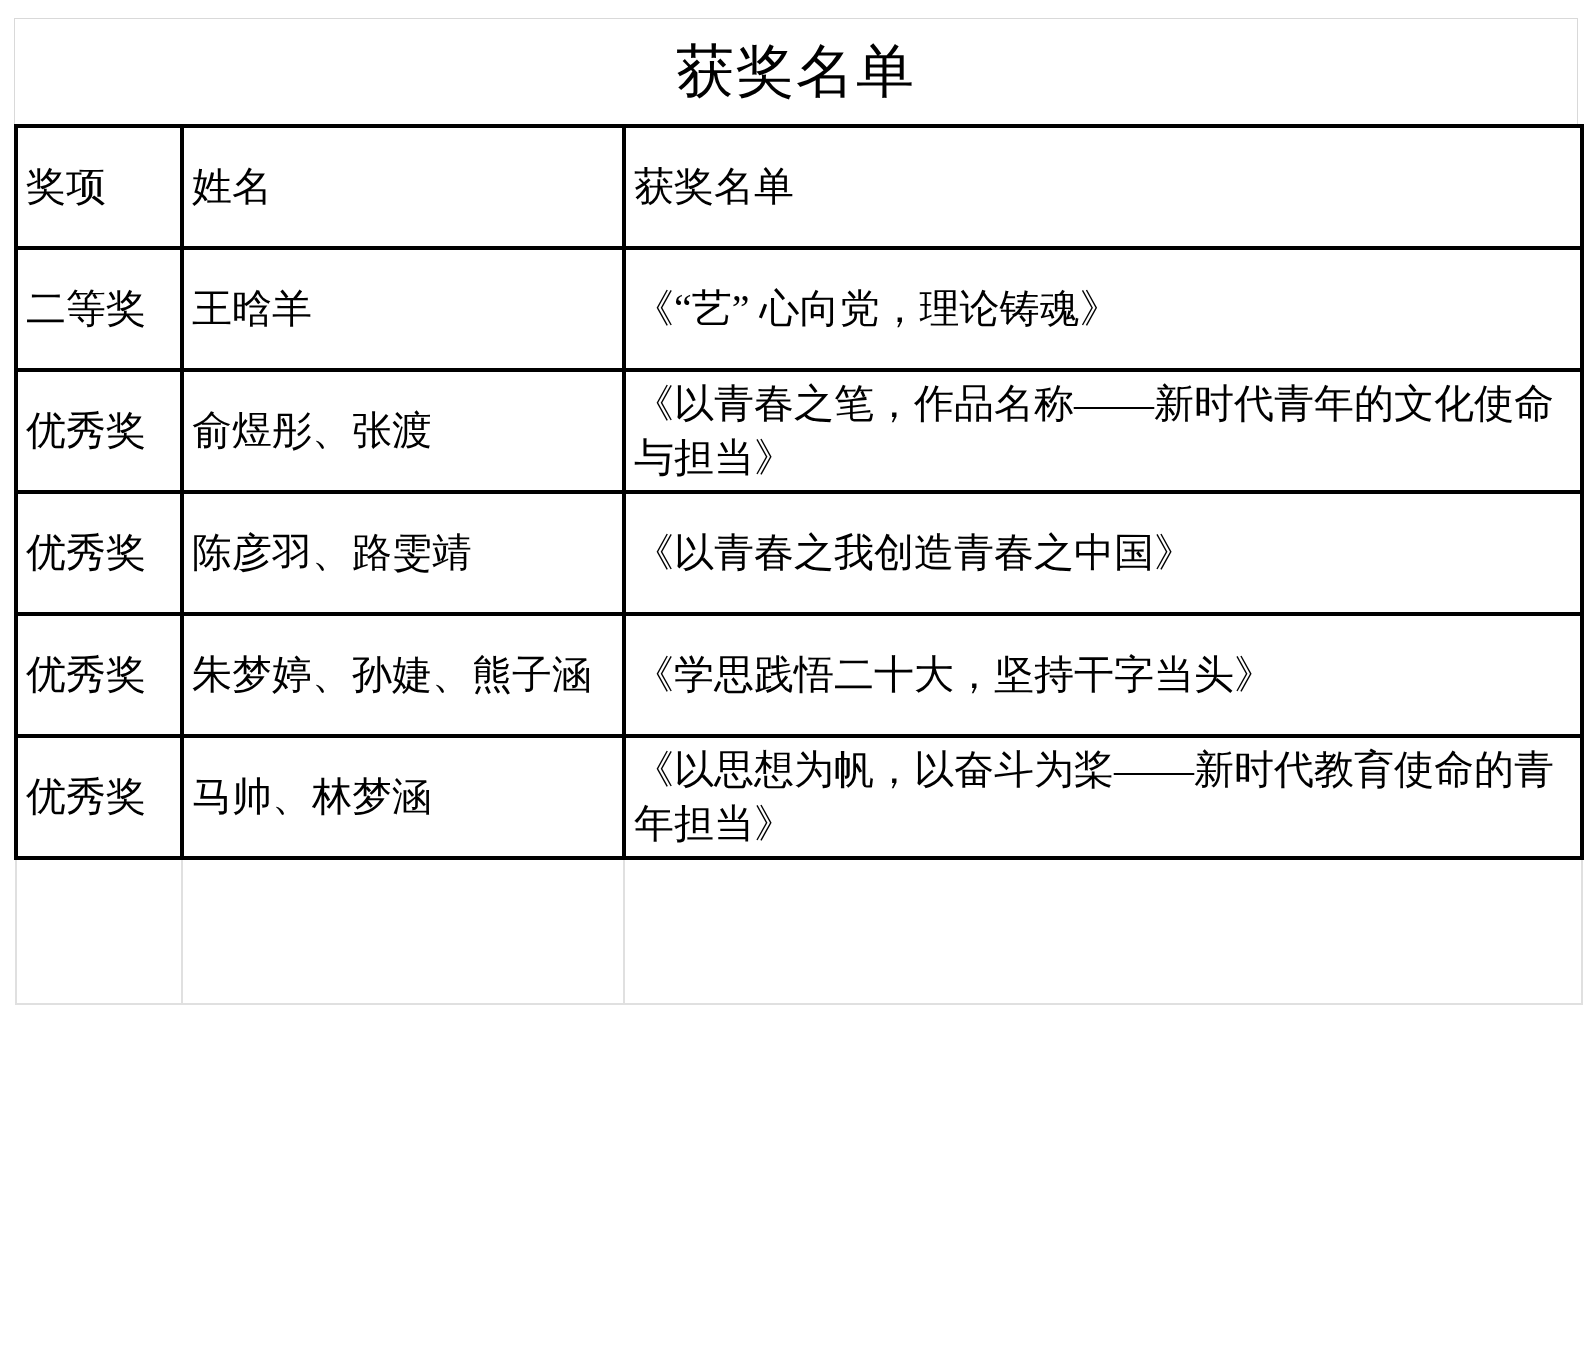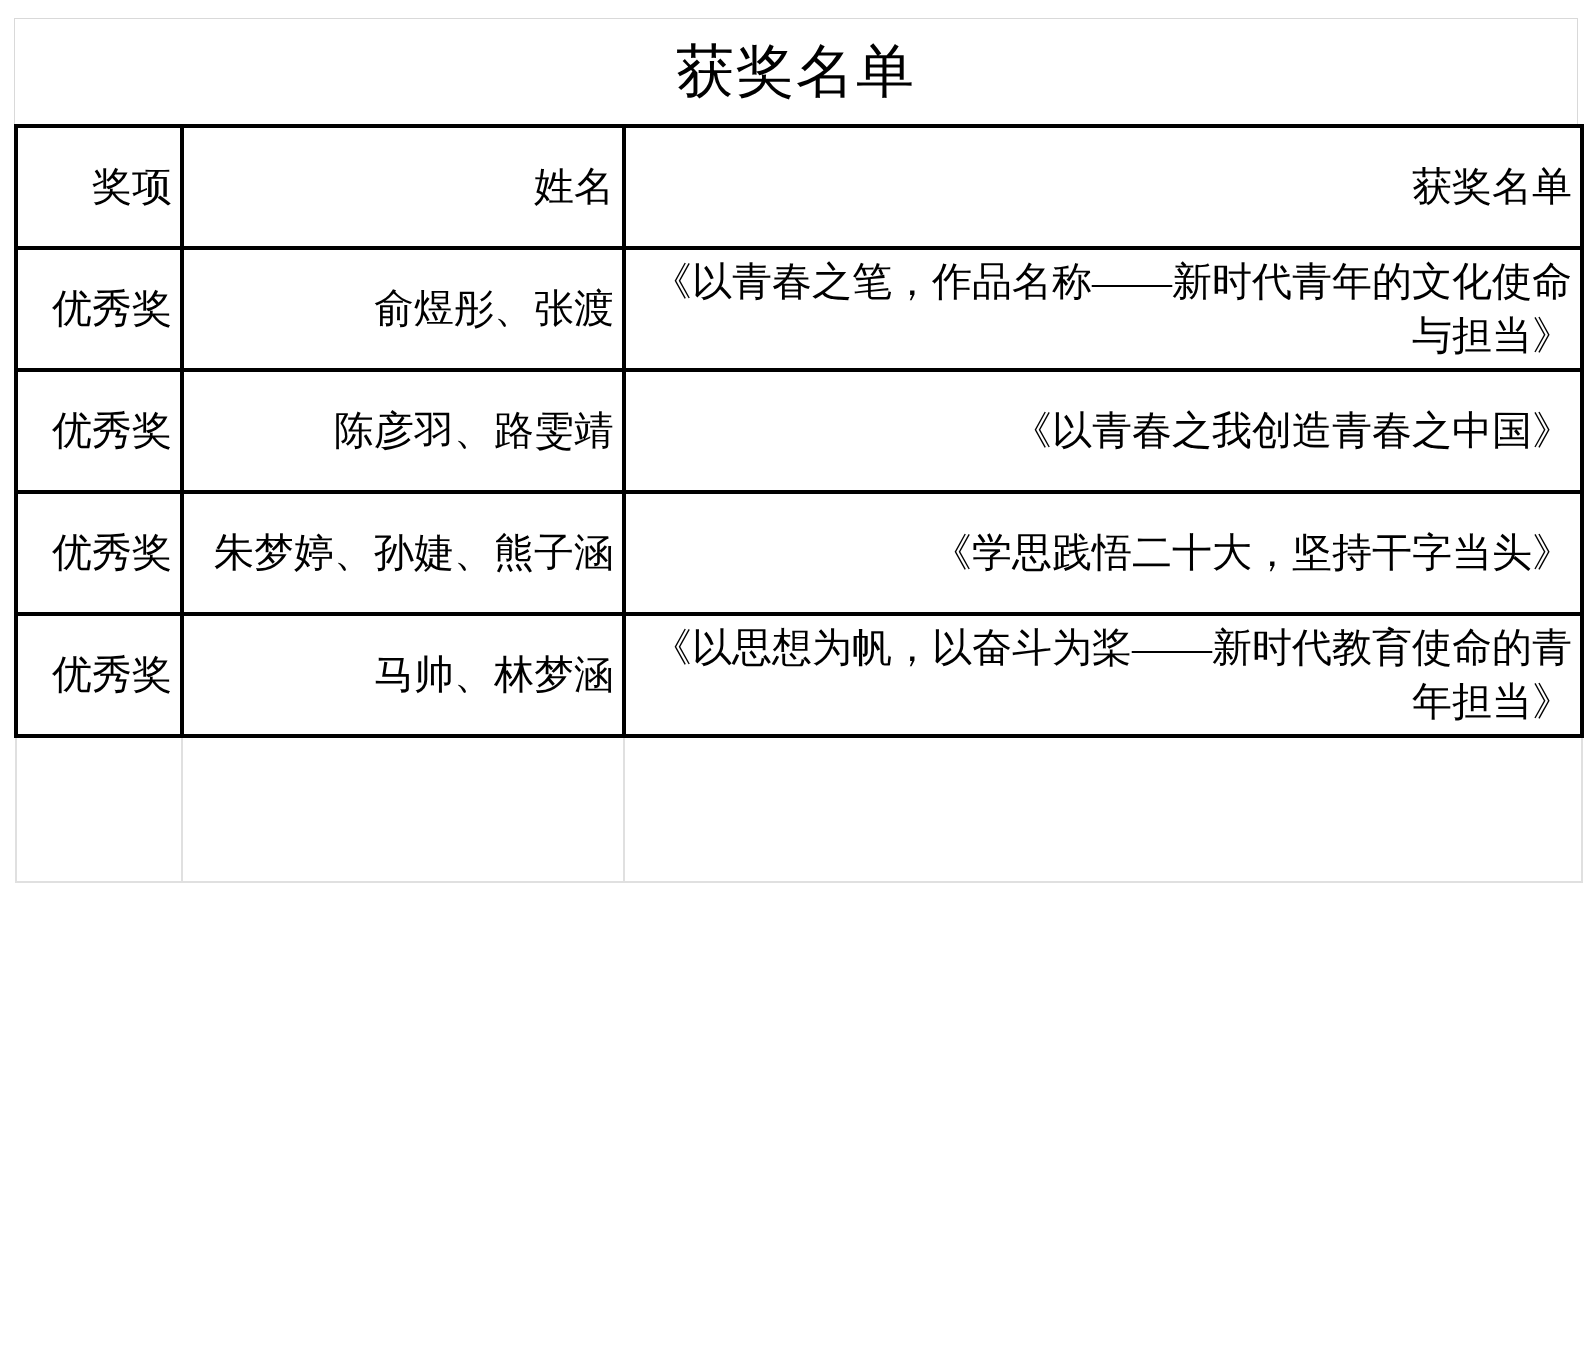--- a/index.html
+++ b/index.html
@@ -37,21 +37,21 @@
     table-layout: fixed;
     margin: 0 14px;
     width: 1566px;
   }
   table.awards col.c-award { width: 166px; }
   table.awards col.c-names { width: 442px; }
   table.awards col.c-work  { width: 958px; }
   table.awards th,
   table.awards td {
     border: 4px solid #000000;
-    text-align: right;
+    text-align: left;
     vertical-align: middle;
     font-weight: 400;
     font-size: 40px;
     line-height: 1.35;
     padding: 4px 8px;
     box-sizing: border-box;
     word-break: break-all;
     background: #ffffff;
   }
   table.awards tr.r-head th { height: 122px; }
@@ -76,20 +76,25 @@
     </colgroup>
     <thead>
       <tr class="r-head">
         <th>奖项</th>
         <th>姓名</th>
         <th>获奖名单</th>
       </tr>
     </thead>
     <tbody>
       <tr class="r-data">
+        <td>二等奖</td>
+        <td>王晗羊</td>
+        <td>《“艺” 心向党，理论铸魂》</td>
+      </tr>
+      <tr class="r-data">
         <td>优秀奖</td>
         <td>俞煜彤、张渡</td>
         <td>《以青春之笔，作品名称——新时代青年的文化使命与担当》</td>
       </tr>
       <tr class="r-data">
         <td>优秀奖</td>
         <td>陈彦羽、路雯靖</td>
         <td>《以青春之我创造青春之中国》</td>
       </tr>
       <tr class="r-data">

